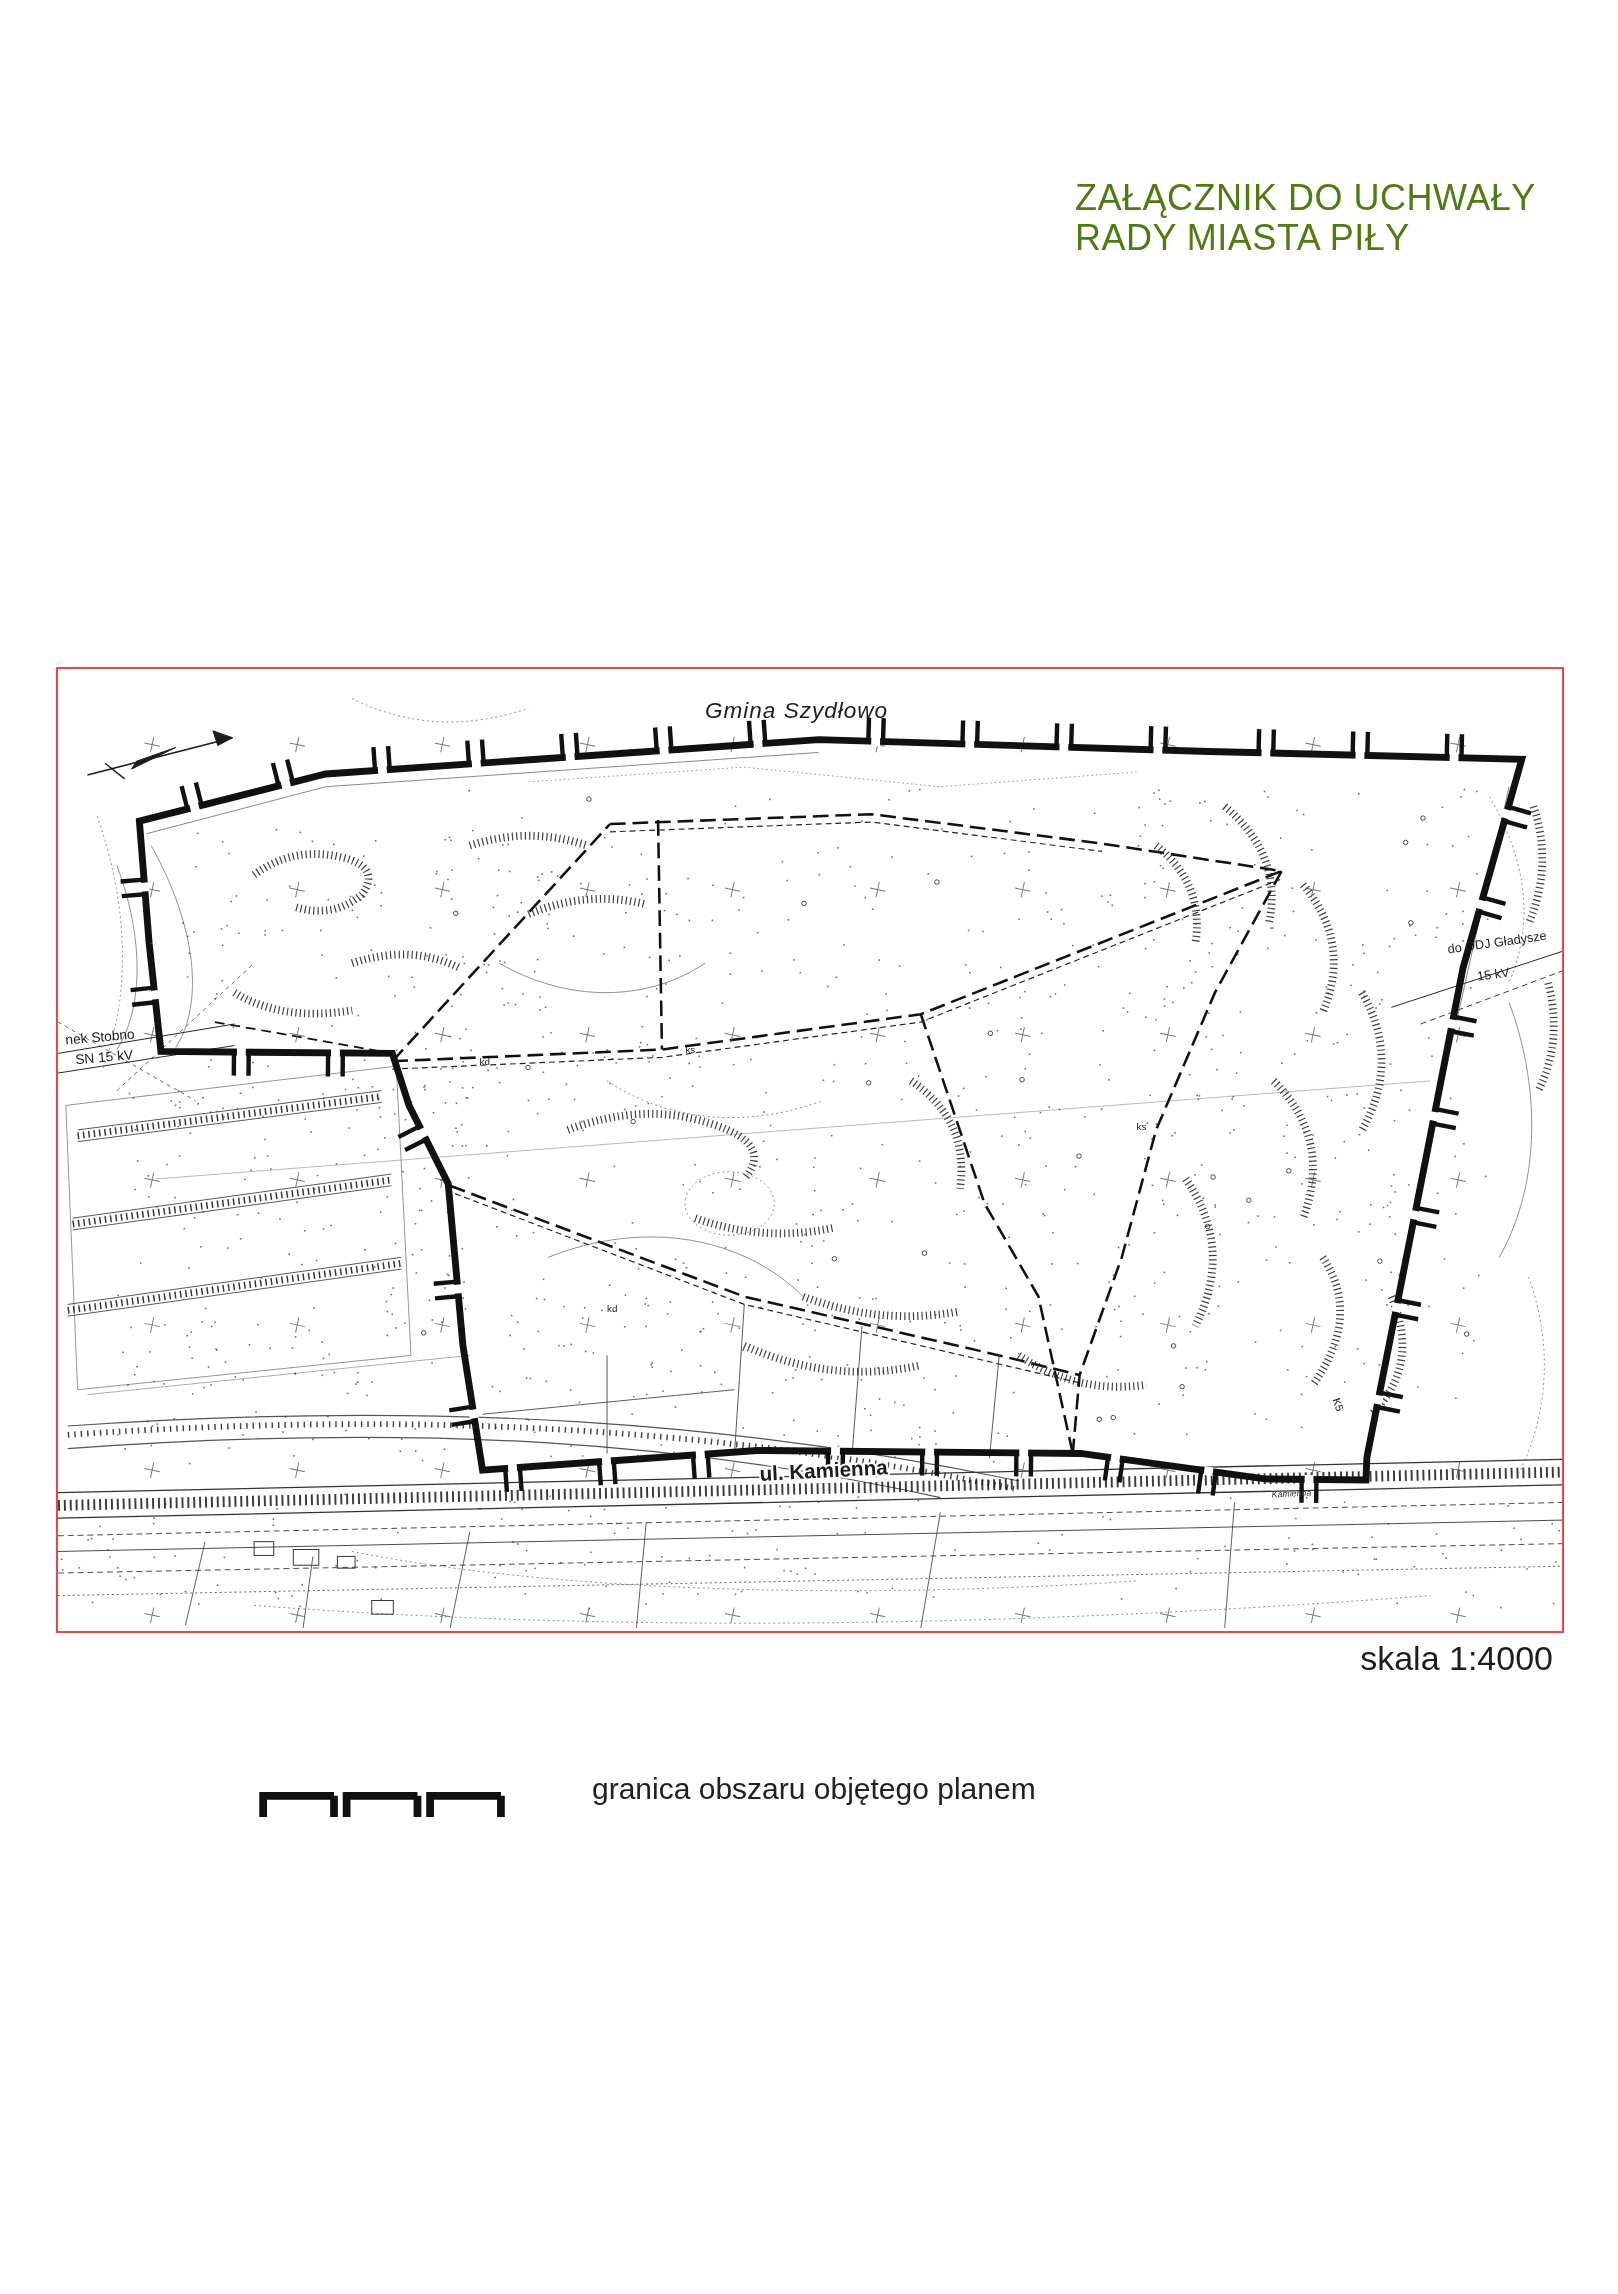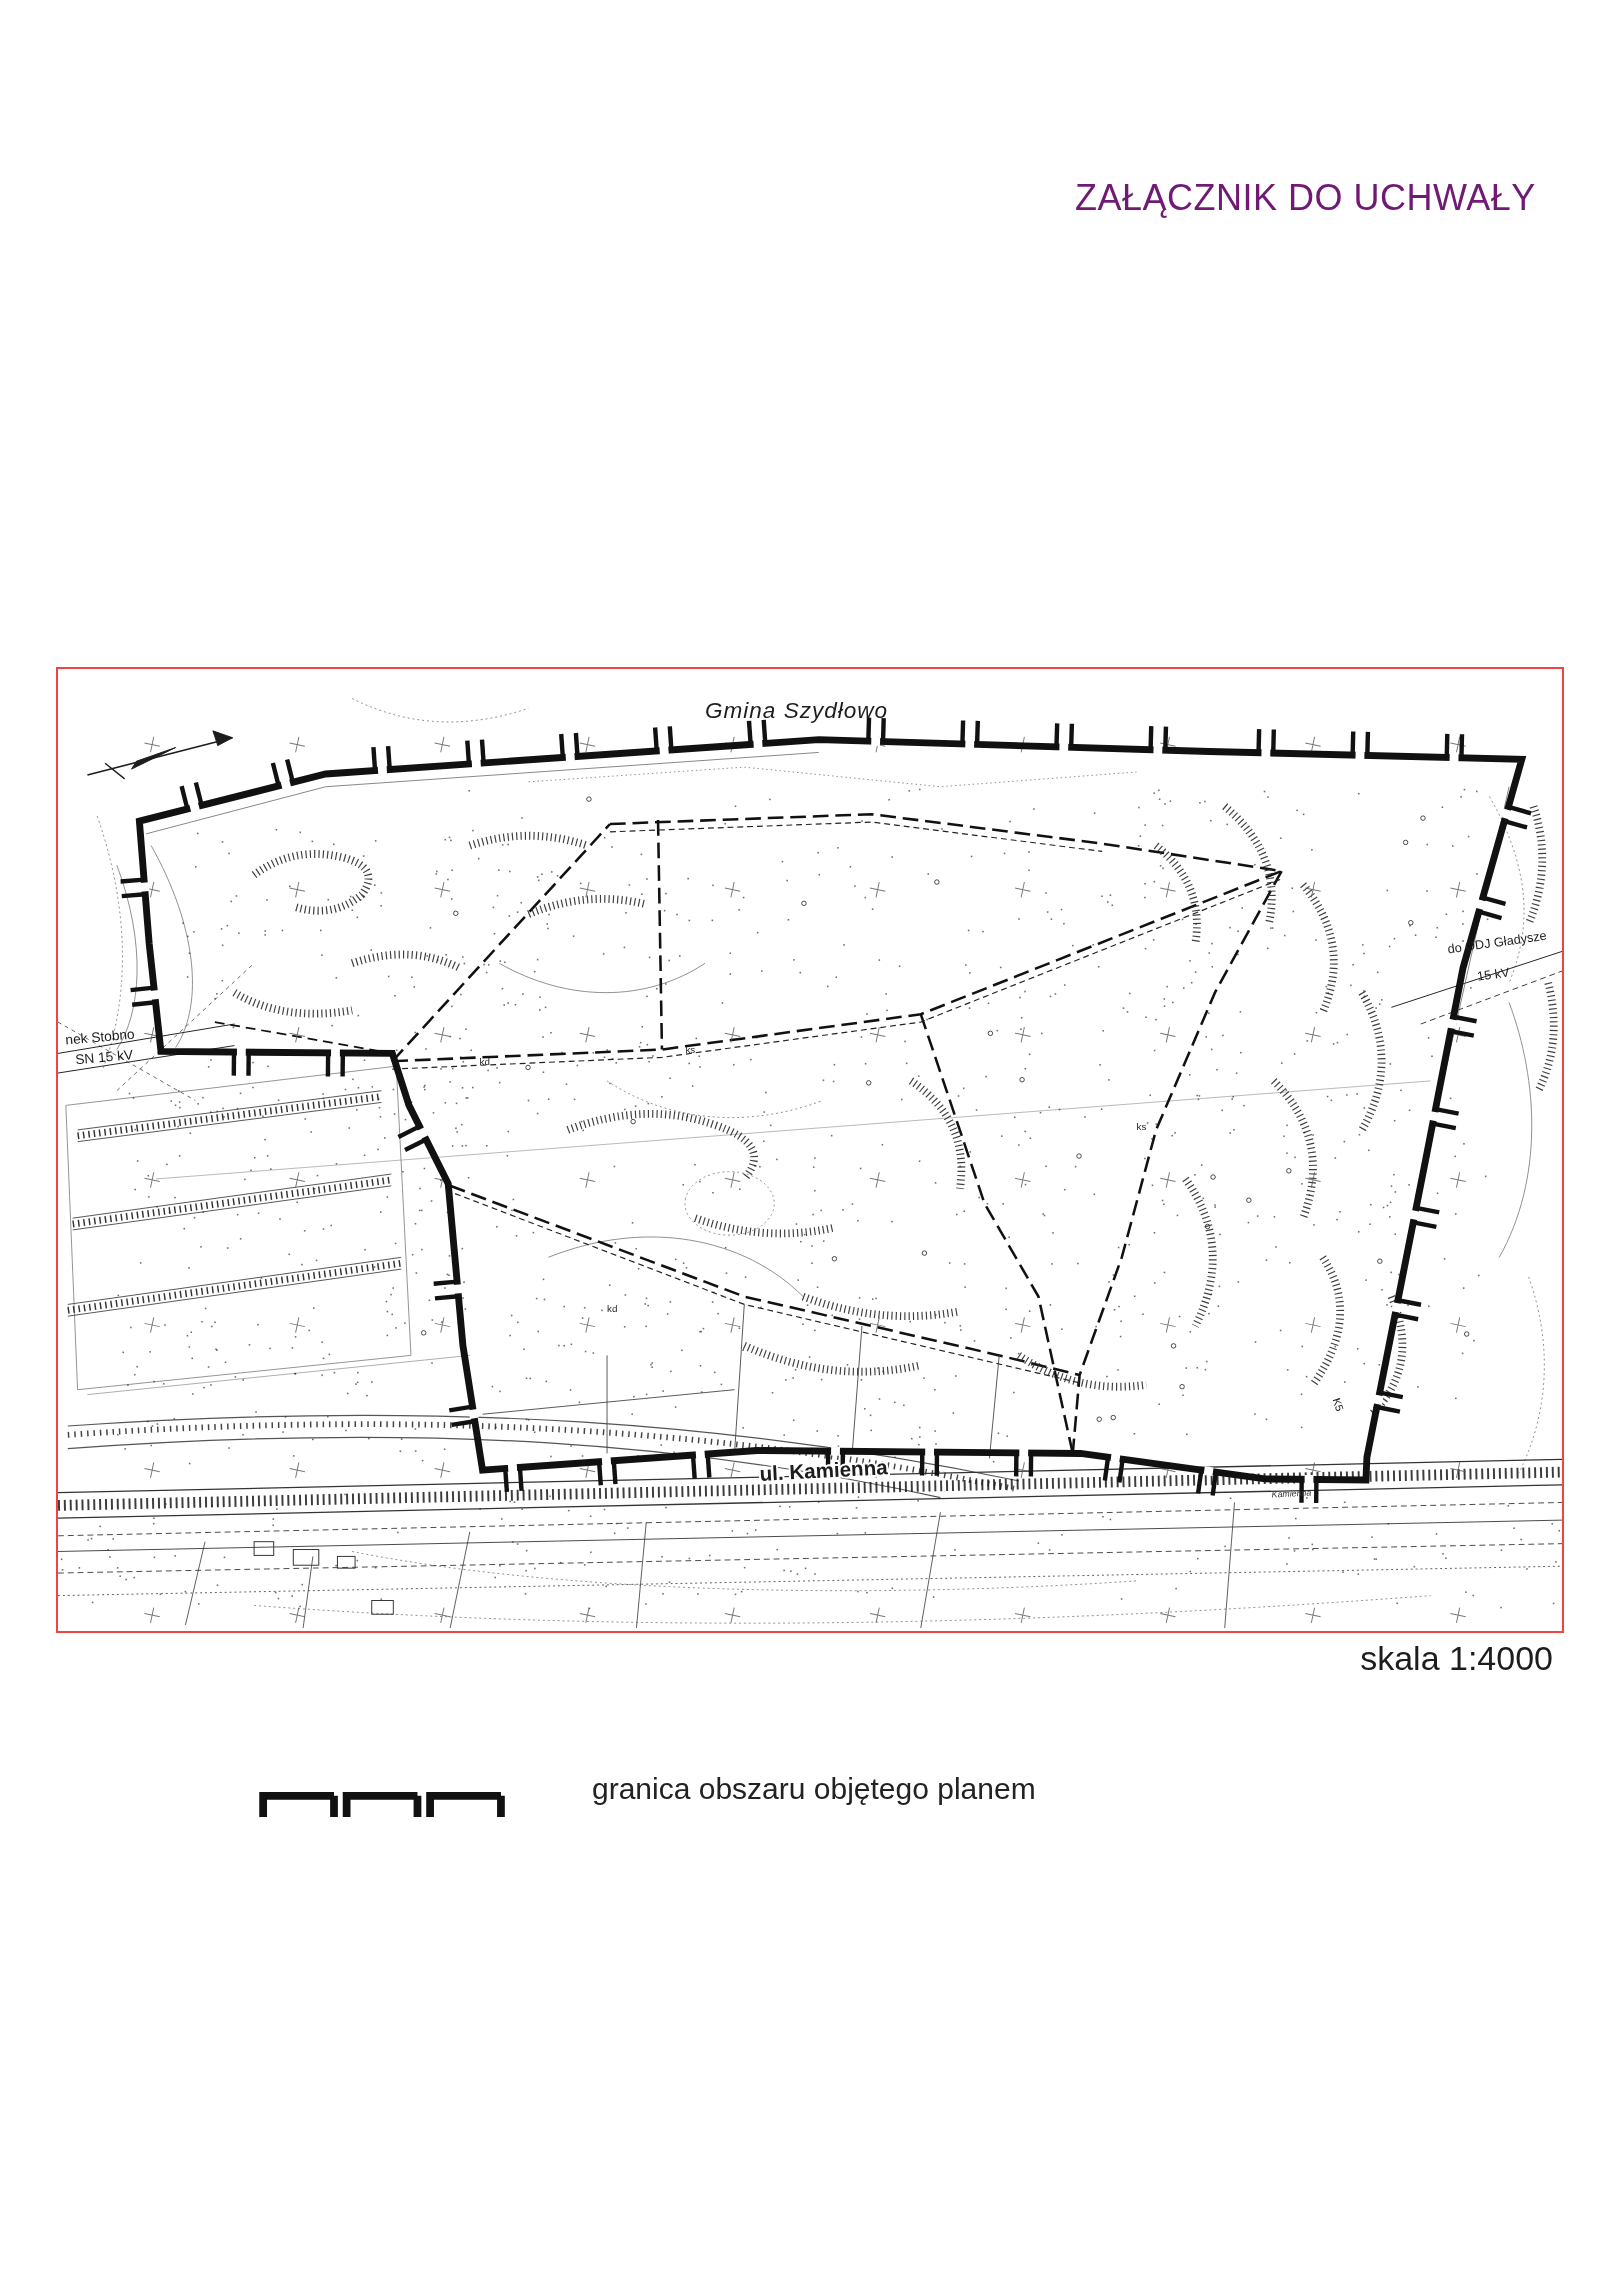--- a/index.html
+++ b/index.html
@@ -1,34 +1,35 @@
 <!DOCTYPE html>
 <html><head>
 <meta charset="utf-8">
 <style>
   html,body{margin:0;padding:0;background:#ffffff;}
   .page{position:relative;width:1618px;height:2295px;background:#ffffff;overflow:hidden;
         font-family:"Liberation Sans",sans-serif;color:#1c1c1c;}
   .header{position:absolute;left:1075px;top:178px;font-size:36px;line-height:40px;
-          letter-spacing:0.5px;color:#701a75;white-space:nowrap;}
+          letter-spacing:0.5px;color:#4d7c0f;white-space:nowrap;}
   .map-frame{position:absolute;left:56px;top:667px;width:1504px;height:962px;
              border:2px solid #ef4444;box-sizing:content-box;background:#fff;}
   .scale{position:absolute;top:1639px;right:65px;font-size:34px;color:#1d1d1d;text-align:center;}
   .legend{position:absolute;left:0;top:1764px;width:1618px;height:78px;}
   .legend-symbol{position:absolute;left:258px;top:23.5px;}
   .legend-text{position:absolute;left:580px;top:7.8px;font-size:30px;color:#222;margin-left:12px;}
   svg text{font-family:"Liberation Sans",sans-serif;}
 </style>
 </head>
 <body>
 
 <div class="page">
 
   <div class="header">
     <div>ZAŁĄCZNIK DO UCHWAŁY</div>
+    <div>RADY MIASTA PIŁY</div>
   </div>
 
   <div class="map-frame">
     <svg id="map-svg" width="1504" height="962" viewBox="0 0 1534 981">
 
       <g id="g-contours" fill="none" stroke="#828282" stroke-width="0.9">
         <path d="M60,200 C90,280 85,350 60,388"></path>
         <path d="M40,150 C75,250 72,340 45,410" stroke-dasharray="2 3"></path>
         <path d="M95,180 C140,260 150,340 120,386"></path>
         <path d="M450,300 C520,340 600,340 660,300"></path>

